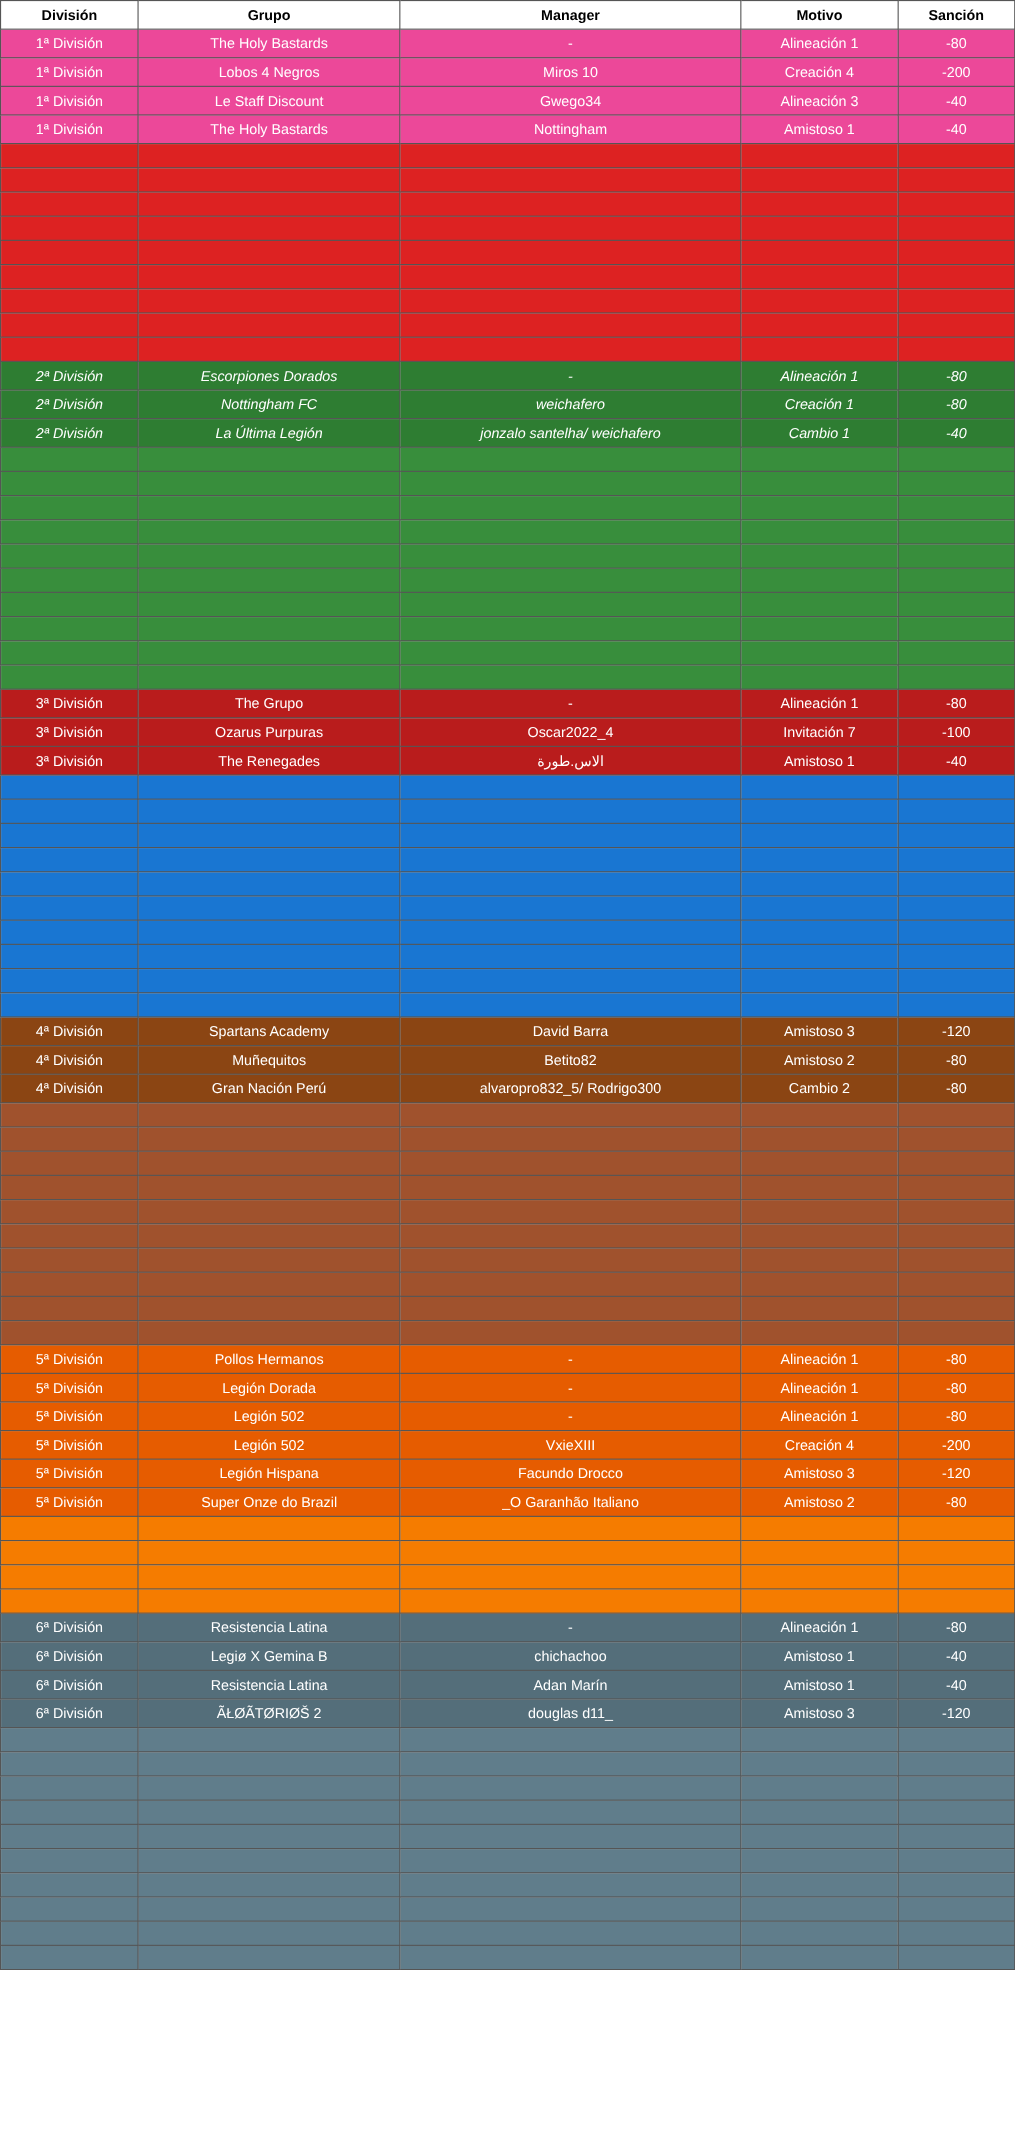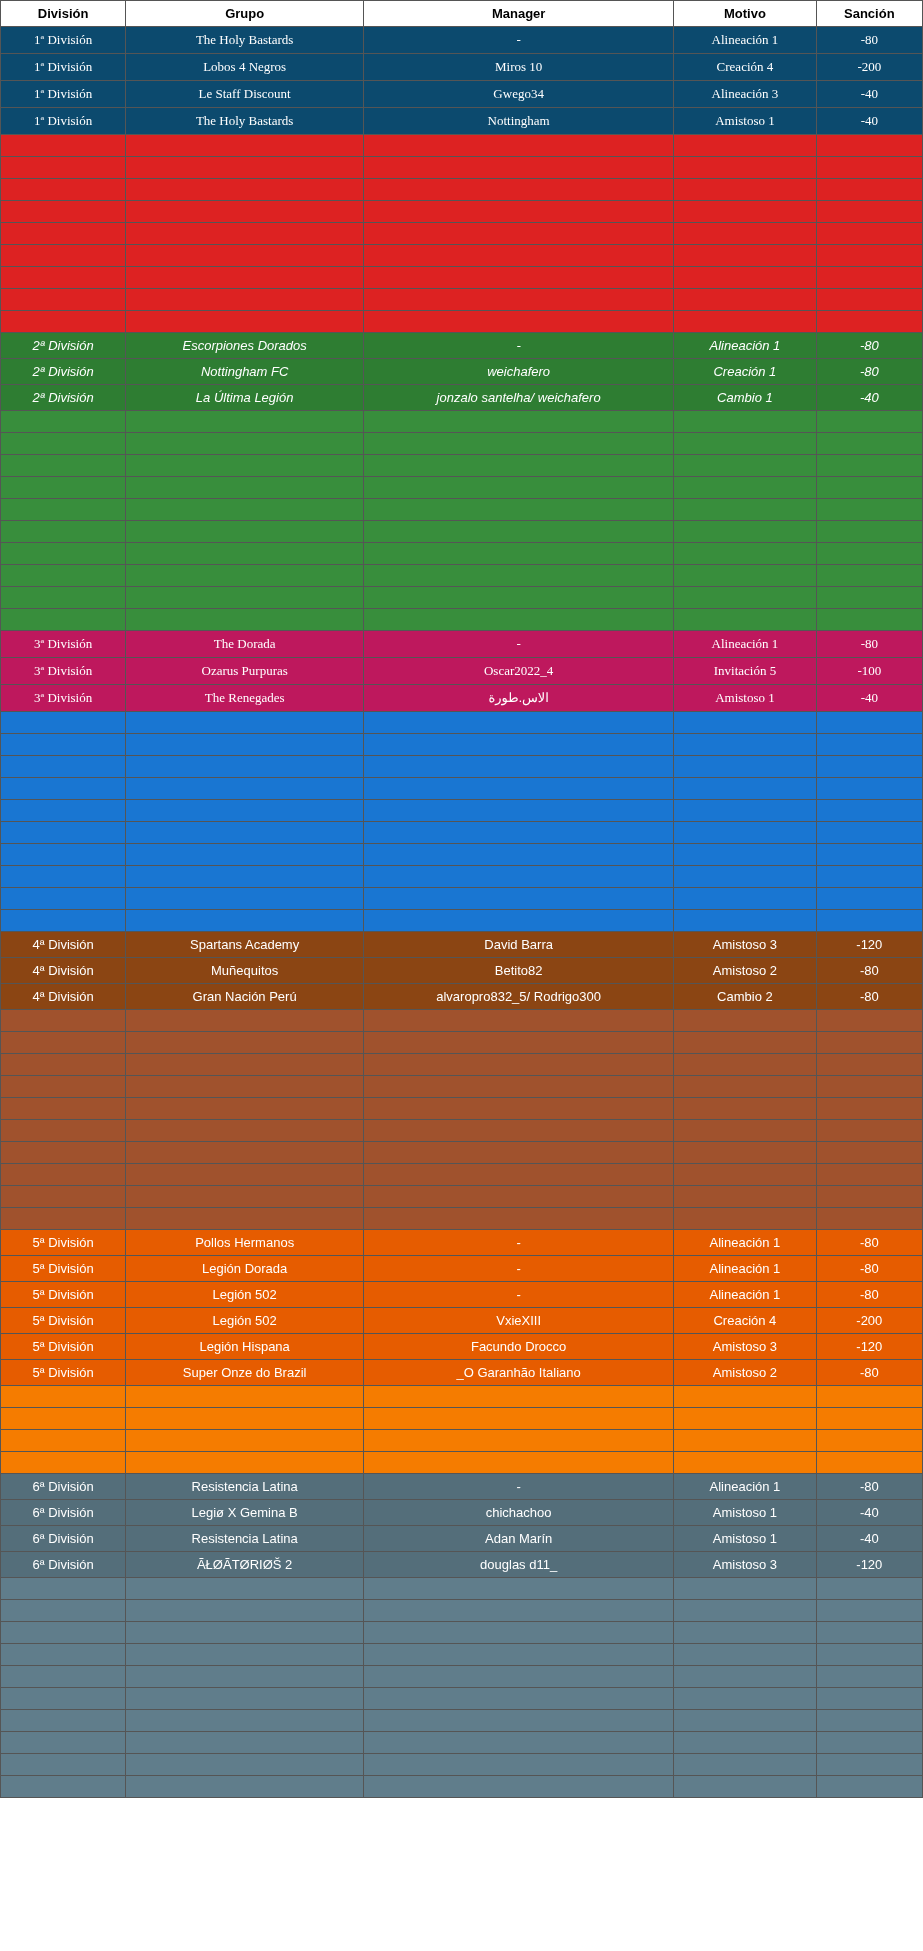--- a/index.html
+++ b/index.html
@@ -25,23 +25,23 @@
       margin-top: 47px;
     }
     tr.data-row td {
       color: #fff;
       font-weight: normal;
     }
     tr.empty-row td {
       height: 22px;
     }
     
-    .div1 { background-color: #0c4a6e; font-family: Liberation Serif, serif; }
+    .div1 { background-color: #ec4899; }
     .div2 { background-color: #2e7d32; font-style: italic; }
-    .div3 { background-color: #be185d; font-family: Liberation Serif, serif; }
+    .div3 { background-color: #b91c1c; }
     .div4b { background-color: #8B4513; margin-left: 16px; }
     .div5 { background-color: #e65c00; }
     .div6 { background-color: #546e7a; margin-top: 12px; }
     .empty-div1 { background-color: #dd2222; }
     .empty-div2 { background-color: #388e3c; }
     .empty-div3 { background-color: #1976d2; }
     .empty-div4b { background-color: #a0522d; }
     .empty-div5 { background-color: #f57c00; }
     .empty-div6 { background-color: #607d8b; }
   </style>
@@ -236,30 +236,30 @@
       </tr>
       <tr class="empty-row">
         <td class="empty-div2"></td>
         <td class="empty-div2"></td>
         <td class="empty-div2"></td>
         <td class="empty-div2"></td>
         <td class="empty-div2"></td>
       </tr>
       <tr class="data-row">
         <td class="div3">3ª División</td>
-        <td class="div3">The Dorada</td>
+        <td class="div3">The Grupo</td>
         <td class="div3">-</td>
         <td class="div3">Alineación 1</td>
         <td class="div3">-80</td>
       </tr>
       <tr class="data-row">
         <td class="div3">3ª División</td>
         <td class="div3">Ozarus Purpuras</td>
         <td class="div3">Oscar2022_4</td>
-        <td class="div3">Invitación 5</td>
+        <td class="div3">Invitación 7</td>
         <td class="div3">-100</td>
       </tr>
       <tr class="data-row">
         <td class="div3">3ª División</td>
         <td class="div3">The Renegades</td>
         <td class="div3">الاس.طورة</td>
         <td class="div3">Amistoso 1</td>
         <td class="div3">-40</td>
       </tr>
       <tr class="empty-row">

